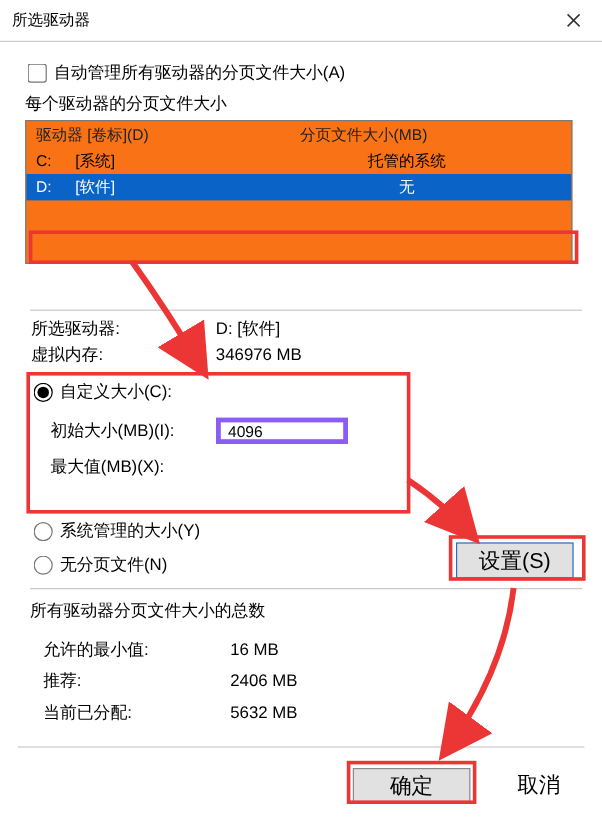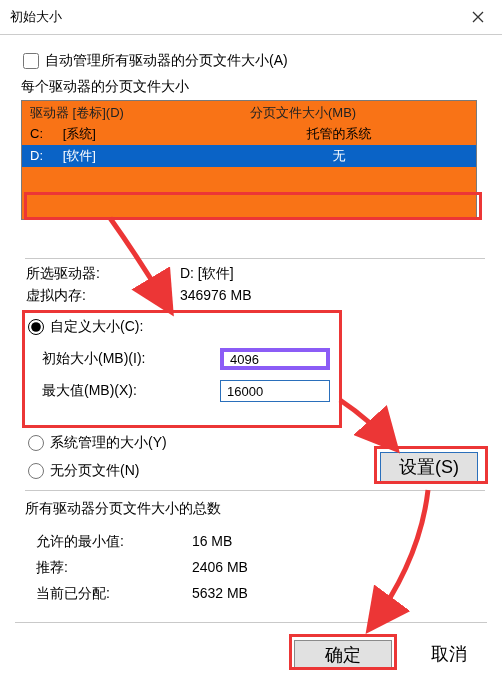--- a/index.html
+++ b/index.html
@@ -142,21 +142,20 @@
   .radio-row input[type=radio] {
     width: 16px; height: 16px;
     margin: 0 6px 0 0;
     accent-color: #000;
   }
   .subrow {
     display: flex;
     align-items: center;
     margin-left: 14px;
     margin-bottom: 10px;
-    gap: 40px;
   }
   .subrow .slabel { width: 138px; font-size: 14px; }
   .subrow input[type=text] {
     width: 110px;
     height: 22px;
     border: 1px solid #2a6fbb;
     padding: 1px 6px;
     font-size: 13px;
     font-family: inherit;
     box-sizing: border-box;
@@ -240,21 +239,21 @@
     height: 686px;
     pointer-events: none;
   }
 </style>
 </head>
 <body>
 
 <div id="frame">
 
   <div class="titlebar">
-    <span class="title">初始大小</span>
+    <span class="title">所选驱动器</span>
     <span class="close" title="关闭">
       <svg viewBox="0 0 12 12">
           <path d="M1 1 L11 11 M11 1 L1 11" stroke="#333" stroke-width="1.3" fill="none"></path>
         </svg>
     </span>
   </div>
   <div class="hr-top"></div>
 
   <div class="panel">
     <div class="checkbox-row">
@@ -303,21 +302,20 @@
     <div class="radio-row">
       <input type="radio" name="sizemode" id="r-custom" checked="" style="">
       <label for="r-custom">自定义大小(C):</label>
     </div>
     <div class="subrow">
       <span class="slabel">初始大小(MB)(I):</span>
       <input type="text" class="caret" value="4096" style="">
     </div>
     <div class="subrow">
       <span class="slabel">最大值(MB)(X):</span>
-      <input type="text" value="16000" style="">
     </div>
   </div>
 
   <div class="radio-area2">
     <div class="radio-row">
       <input type="radio" name="sizemode" id="r-system" style="">
       <label for="r-system">系统管理的大小(Y)</label>
     </div>
     <div class="radio-row">
       <input type="radio" name="sizemode" id="r-none" style="">

